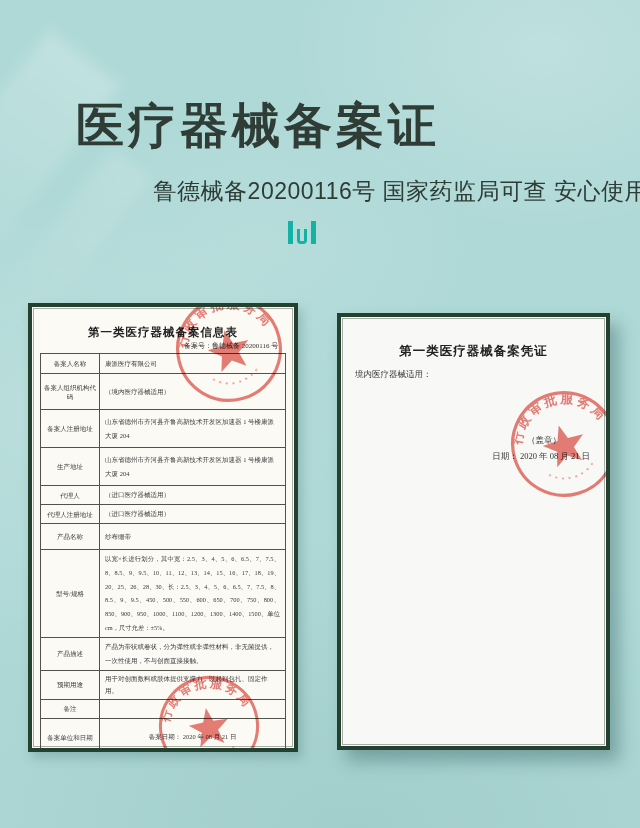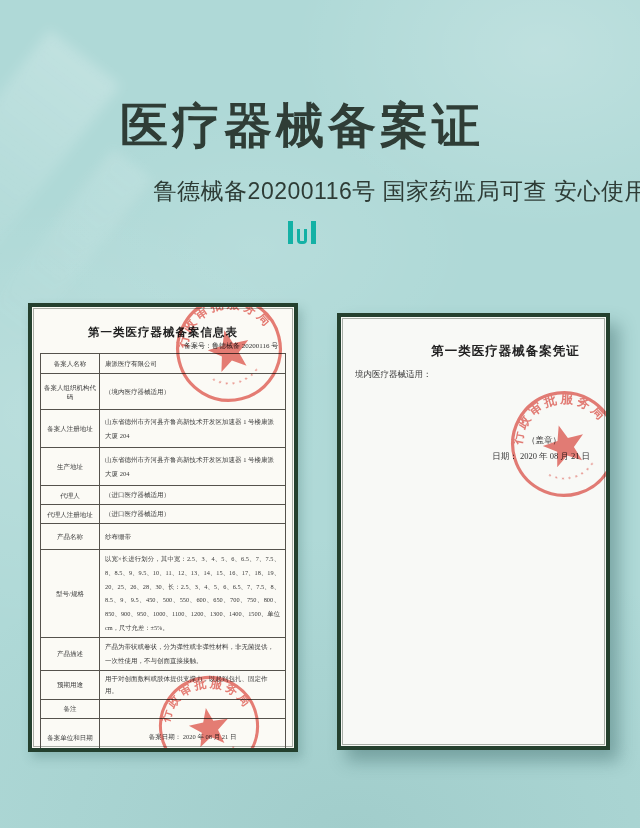--- a/index.html
+++ b/index.html
@@ -13,38 +13,38 @@
       radial-gradient(700px 420px at 55% 100%, rgba(60,120,118,.12), transparent 70%),
       #afd9d7;
   }
   .streak{position:absolute;background:linear-gradient(180deg,rgba(255,255,255,.22),rgba(255,255,255,0));filter:blur(6px);transform:rotate(38deg);}
   .streak.s1{left:-40px;top:30px;width:90px;height:260px;}
   .streak.s2{left:40px;top:140px;width:50px;height:220px;opacity:.6;}
 
   
   .hero-title{
     position:absolute;left:0;top:94px;width:516px;text-align:center;
-    font-size:48px;font-weight:bold;letter-spacing:4px;color:#2f3d36;margin:0;padding-left:44px;
+    font-size:48px;font-weight:bold;letter-spacing:4px;color:#2f3d36;margin:0;
   }
   .hero-sub{
     position:absolute;left:0;top:168px;width:640px;text-align:right;
     font-size:23px;font-weight:500;color:#2e3c36;margin:8px;letter-spacing:.5px;
   }
   .logo{position:absolute;left:288px;top:221px;width:28px;height:23px;}
   .logo .bar{position:absolute;top:0;width:5px;height:23px;background:#14b1a5;}
   .logo .bar.l{left:0;} .logo .bar.r{right:0;}
   .logo .u{position:absolute;left:9px;top:8px;width:10px;height:15px;box-sizing:border-box;
     border:3px solid #14b1a5;border-top:none;border-radius:0 0 4px 4px;}
 
   
   .doc{position:absolute;box-sizing:border-box;border:4px solid #24402e;overflow:hidden;}
   .doc-left{left:28px;top:303px;width:270px;height:449px;background:#fbfaf5;
     box-shadow:4px 6px 10px rgba(45,90,88,.25);}
   .doc-right{left:337px;top:313px;width:273px;height:437px;background:#f8f9f6;
-    box-shadow:9px 11px 16px rgba(40,85,83,.38);padding-left:32px;}
+    box-shadow:9px 11px 16px rgba(40,85,83,.38);}
   .paper-line{position:absolute;inset:1px;border:1px solid rgba(70,82,70,.45);pointer-events:none;}
 
   .doc-title{position:absolute;width:100%;text-align:center;font-weight:bold;color:#222;
     font-family:"Liberation Serif",serif;letter-spacing:1px;}
   .doc-left .doc-title{top:18px;font-size:11.5px;}
   .doc-right .doc-title{top:26px;font-size:12.5px;}
   .filing-no{position:absolute;top:34px;left:120px;font-size:7px;color:#333;
     font-family:"Liberation Serif",serif;margin-left:32px;}
 
   table.cert{position:absolute;left:8px;top:46px;width:246px;border-collapse:collapse;table-layout:fixed;}

